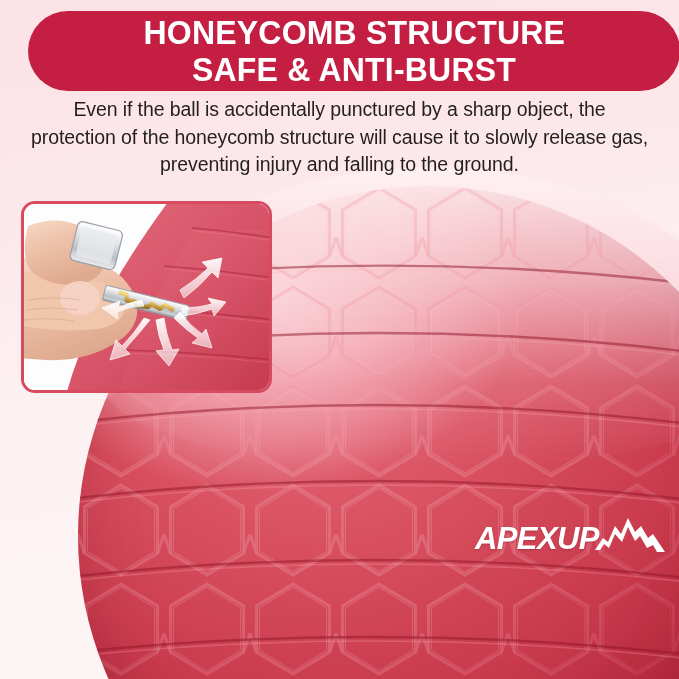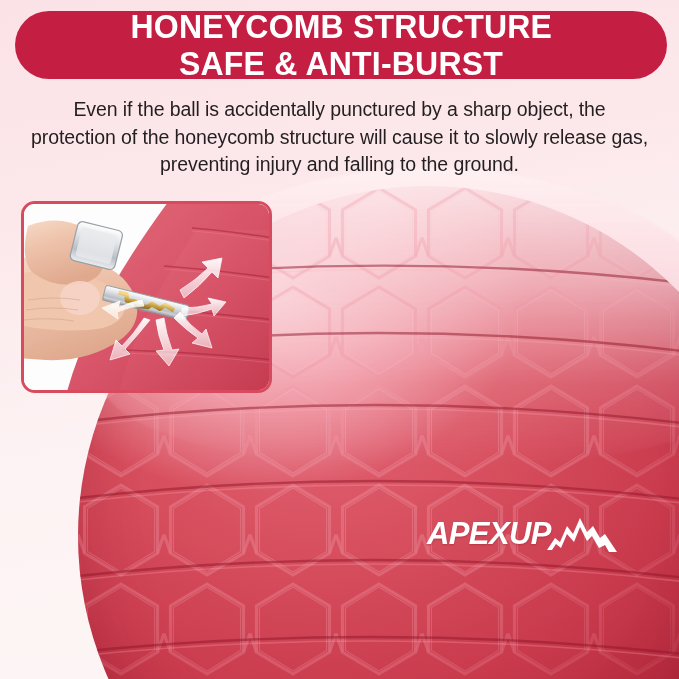--- a/index.html
+++ b/index.html
@@ -82,24 +82,24 @@
     width: 700px; height: 700px;
     border-radius: 50%;
     overflow: hidden;
     pointer-events: none;
   }
   .ridges svg { display: block; }
 
   
   .banner {
     position: absolute;
-    left: 15px;
+    left: 28px;
     top: 11px;
     width: 652px;
-    height: 68px;
+    height: 80px;
     background: #c41e42;
     border-radius: 41px;
     display: flex;
     flex-direction: column;
     align-items: center;
     justify-content: center;
     box-sizing: border-box;
   }
   .banner-line {
     color: #ffffff;
@@ -141,22 +141,23 @@
     box-sizing: border-box;
   }
   .inset-panel svg { display: block; }
 
   
   .brand-logo {
     position: absolute;
     left: 427px;
     top: 512px;
     display: flex;
-    align-items: center;
+    align-items: flex-end;
     gap: 0px;
+    padding-left: 48px;
   }
   .brand-text {
     color: #ffffff;
     font-family: "Liberation Sans", sans-serif;
     font-weight: bold;
     font-style: italic;
     font-size: 31px;
     line-height: 31px;
     letter-spacing: -0.6px;
     text-shadow: 0 1px 2px rgba(120,20,35,0.35);

